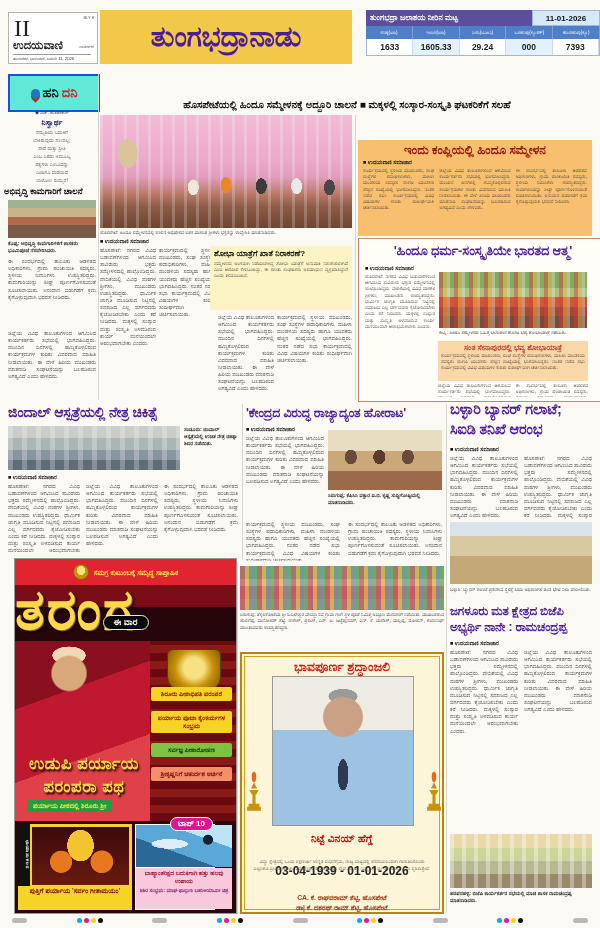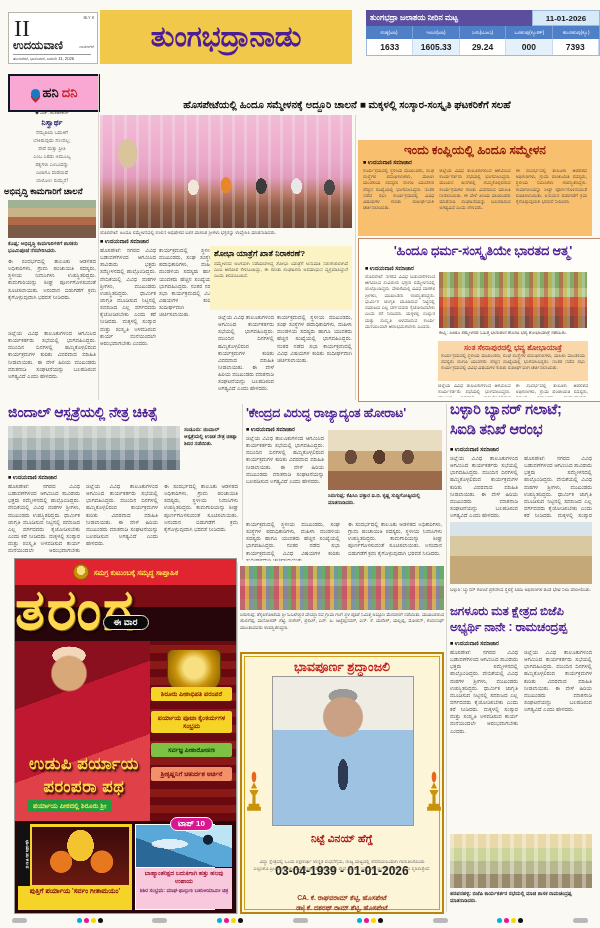--- a/index.html
+++ b/index.html
@@ -56,21 +56,21 @@
   .wt{left:358px;top:10px;width:234px;height:54px;font-size:5.5px;margin-left:8px;}
   .wt .toprow{display:flex;height:16px;}
   .wt .tbar{background:#5c4e9e;color:#fff;flex:1;display:flex;align-items:center;padding-left:4px;font-weight:bold;font-size:7.8px;}
   .wt .date{background:#d6e9f8;color:#111;width:66px;display:flex;align-items:center;justify-content:center;font-weight:bold;font-size:8px;border:1px solid #9db8d8;}
   .wt .hrow{display:flex;height:13px;background:#4f7fc7;color:#fff;}
   .wt .hrow div{flex:1;display:flex;align-items:center;justify-content:center;border-right:1px solid #7ba0d8;font-size:4.6px;}
   .wt .vrow{display:flex;height:16px;border:1px solid #9db8d8;border-top:none;}
   .wt .vrow div{flex:1;display:flex;align-items:center;justify-content:center;font-weight:bold;font-size:8.5px;background:#fff;border-right:1px solid #c9d8ea;}
   .wt .vrow div:nth-child(even){background:#e4f0fa;}
   
-  .hani{left:8px;top:74px;width:88px;height:34px;border:2px solid #0f172a;background:#f9a8d4;display:flex;align-items:center;justify-content:center;gap:3px;}
+  .hani{left:8px;top:74px;width:88px;height:34px;border:2px solid #1d4ed8;background:#5eead4;display:flex;align-items:center;justify-content:center;gap:3px;}
   .drop{width:9px;height:9px;background:#1a7abf;border-radius:50% 50% 50% 0;transform:rotate(-45deg);box-shadow:-2px 2px 0 #cc2229;}
   
   .kampli{left:358px;top:140px;width:234px;height:96px;background:#f8c06e;padding:0;}
   .dharma{left:358px;top:238px;width:234px;height:162px;border:1px solid #c08a6a;background:#fffdf8;padding-left:7px;}
   .santbox{background:#f9d7a8;}
   .inset{left:210px;top:246px;width:142px;height:64px;background:#fcf3c4;padding:3px 4px;box-sizing:border-box;}
   
   .ad{left:14px;top:558px;width:221px;height:354px;background:#5a0a14;overflow:hidden;border:1px solid #999;}
   .ad .band{position:absolute;left:0;top:0;width:100%;height:26px;background:#e02430;display:flex;align-items:center;justify-content:center;gap:5px;}
   .crest{width:14px;height:14px;border-radius:50%;background:radial-gradient(circle at 50% 40%,#f8e080 0 40%,#c8920a 41% 100%);border:1px solid #8a6a00;}

